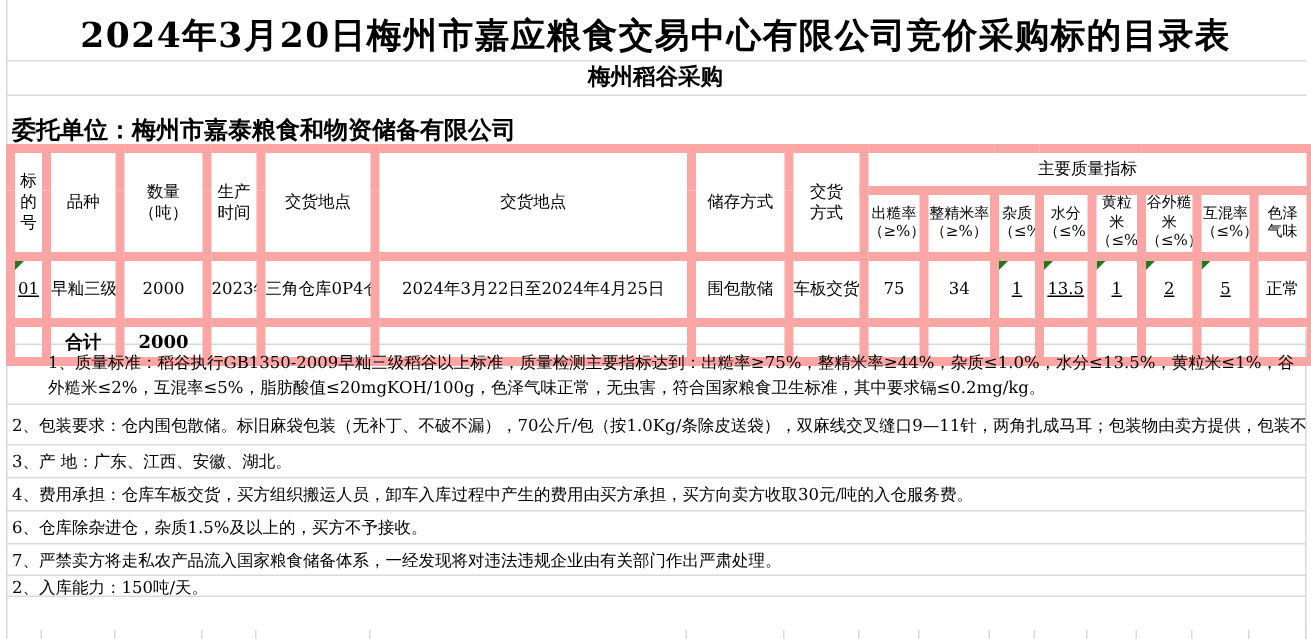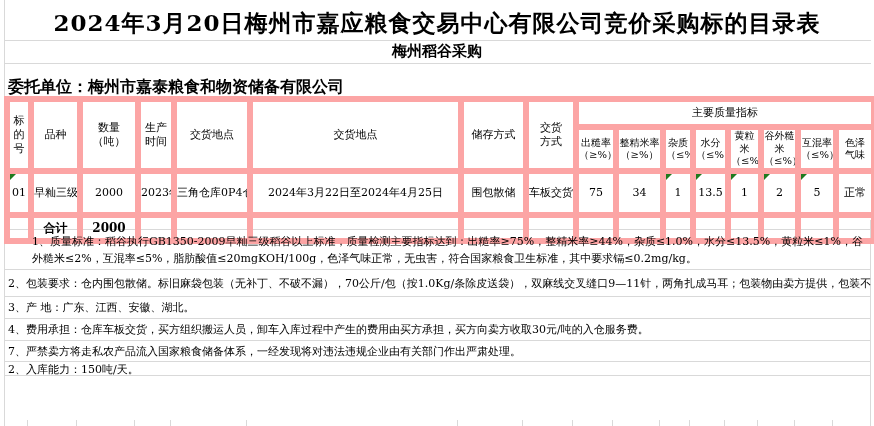--- a/index.html
+++ b/index.html
@@ -18,21 +18,21 @@
   table.catalog{position:absolute;top:96px;left:4px;width:867px;
          border-collapse:collapse;table-layout:fixed;}
   table.catalog th,table.catalog td{border:6px solid #fca5a5;text-align:center;
          vertical-align:middle;padding:0;font-weight:normal;white-space:pre-line;
          overflow:hidden;line-height:1.25;}
   tr.h1 th{height:22px;font-size:11px;}
   tr.h2 th{height:38px;font-size:10px;}
   th.span2{font-size:11px;}
   tr.data-row td{height:38px;font-size:11px;white-space:nowrap;}
   tr.total-row td{height:20px;font-size:12px;font-weight:bold;}
-  td.marked{position:relative;}
+  td.marked{position:relative;text-decoration:underline;}
   .marker{position:absolute;top:0;left:0;width:0;height:0;
          border-top:6px solid #1f7a1f;border-right:6px solid transparent;}
   
   .notes{position:absolute;top:229px;left:4px;width:867px;}
   .note{box-sizing:border-box;border-bottom:1px solid #d9d9d9;padding-left:4px;
         font-size:11px;display:flex;align-items:center;white-space:nowrap;overflow:hidden;}
   .note.wrap{display:block;white-space:normal;line-height:17px;padding-top:4px;padding-left:28px;}
   .n1{height:41px;}.n2{height:27px;}.n3{height:22px;}.n4{height:22px;}
   .n5{height:22px;}.n6{height:22px;}.n7{height:21px;}.n8{height:14px;align-items:flex-start;}
   
@@ -145,20 +145,21 @@
       <td></td>
     </tr>
   </tbody>
     </table>
 
   <div class="notes">
     <div class="note wrap n1">1、质量标准：稻谷执行GB1350-2009早籼三级稻谷以上标准，质量检测主要指标达到：出糙率≥75%，整精米率≥44%，杂质≤1.0%，水分≤13.5%，黄粒米≤1%，谷外糙米≤2%，互混率≤5%，脂肪酸值≤20mgKOH/100g，色泽气味正常，无虫害，符合国家粮食卫生标准，其中要求镉≤0.2mg/kg。</div>
     <div class="note n2">2、包装要求：仓内围包散储。标旧麻袋包装（无补丁、不破不漏），70公斤/包（按1.0Kg/条除皮送袋），双麻线交叉缝口9—11针，两角扎成马耳；包装物由卖方提供，包装不计价、不计量。</div>
     <div class="note n3">3、产  地：广东、江西、安徽、湖北。</div>
     <div class="note n4">4、费用承担：仓库车板交货，买方组织搬运人员，卸车入库过程中产生的费用由买方承担，买方向卖方收取30元/吨的入仓服务费。</div>
+    <div class="note n6">6、仓库除杂进仓，杂质1.5%及以上的，买方不予接收。</div>
     <div class="note n7">7、严禁卖方将走私农产品流入国家粮食储备体系，一经发现将对违法违规企业由有关部门作出严肃处理。</div>
     <div class="note n8">2、入库能力：150吨/天。</div>
   </div>
 
   <div class="strip">
     <span style="width:24px"></span>
       <span style="width:49px"></span>
       <span style="width:58px"></span>
     <span style="width:36px"></span>
       <span style="width:76px"></span>

